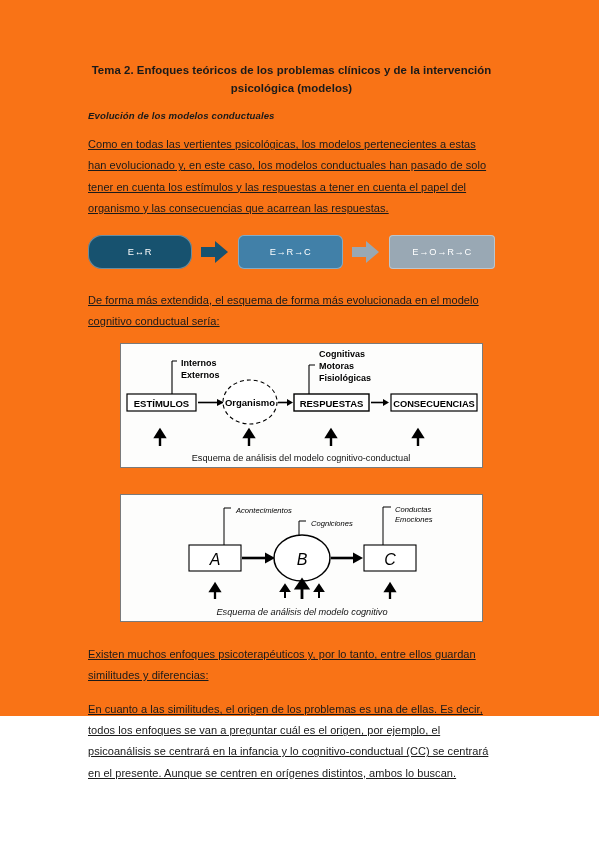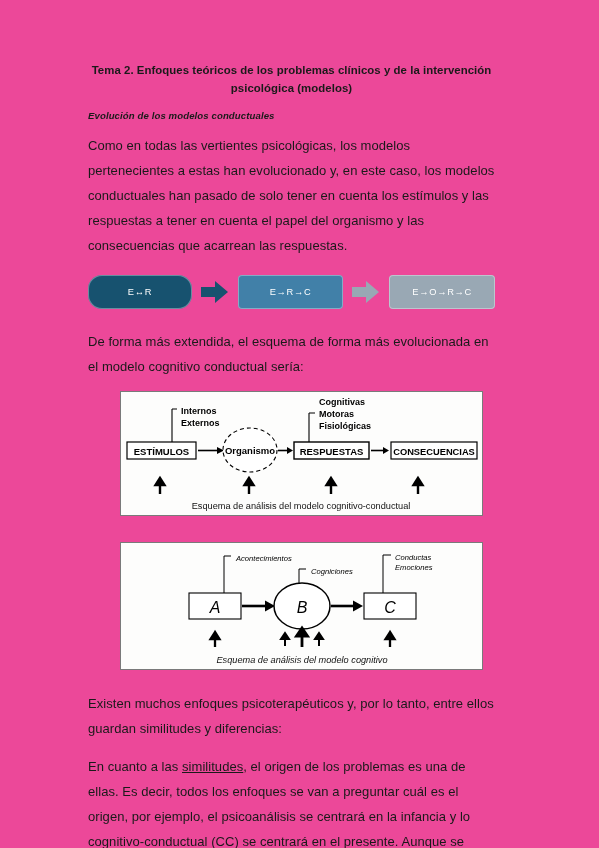--- a/index.html
+++ b/index.html
@@ -12,22 +12,22 @@
     height: 848px;
     font-family: "Liberation Sans", sans-serif;
     color: #1a1a1a;
     overflow: hidden;
     position: relative;
   }
   .page {
     position: absolute;
     left: 0; top: 0;
     width: 599px;
-    height: 848px;
-    background: #ec4899;
+    height: 716px;
+    background: #f97316;
     box-sizing: border-box;
     padding: 62px 104px 0 88px;
   }
 
   
   .doc-title {
     font-size: 11.4px;
     font-weight: bold;
     line-height: 1.55;
     text-align: center;
@@ -35,25 +35,26 @@
     letter-spacing: 0.05px;
   }
   .section-subtitle {
     font-size: 9.6px;
     font-weight: bold;
     font-style: italic;
     margin: 12px 0 13px 0;
     letter-spacing: 0.1px;
   }
   p.body-text {
-    font-size: 13px;
+    font-size: 11px;
     line-height: 1.92;
     margin: 0 0 13px 0;
     text-align: left;
     letter-spacing: 0.05px;
+    text-decoration: underline;
   }
   p.body-text.tight { margin-bottom: 11px; }
   .underline-word { text-decoration: underline; text-align: center; }
 
   
   .flow-strip {
     display: flex;
     align-items: center;
     margin: 8px 0 18px 0;
     height: 40px;
@@ -63,21 +64,21 @@
     border-radius: 4px;
     display: flex;
     align-items: center;
     justify-content: center;
     color: #ffffff;
     font-size: 9.3px;
     letter-spacing: 0.7px;
     box-shadow: 0 0 0 1px rgba(255,255,255,0.35) inset;
   }
   .flow-box.b1 { width: 113px; background: #17526f; border-radius: 14px; }
-  .flow-box.b2 { width: 115px; background: #4180a8; }
+  .flow-box.b2 { width: 115px; background: #4180a8; border-radius: 6px; }
   .flow-box.b3 { width: 115px; background: #99a8b4; }
 
   .flow-arrow {
     width: 28px;
     height: 24px;
     margin: 0 9px;
     flex: none;
   }
 
   

